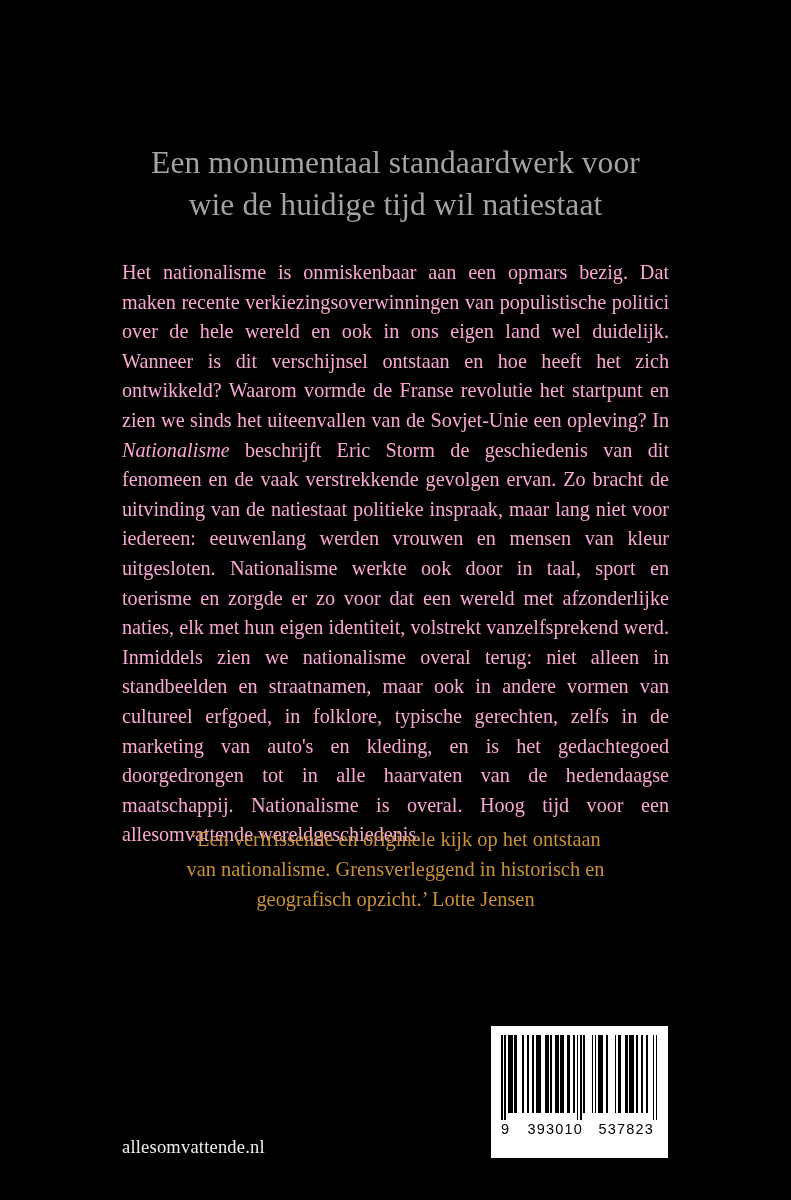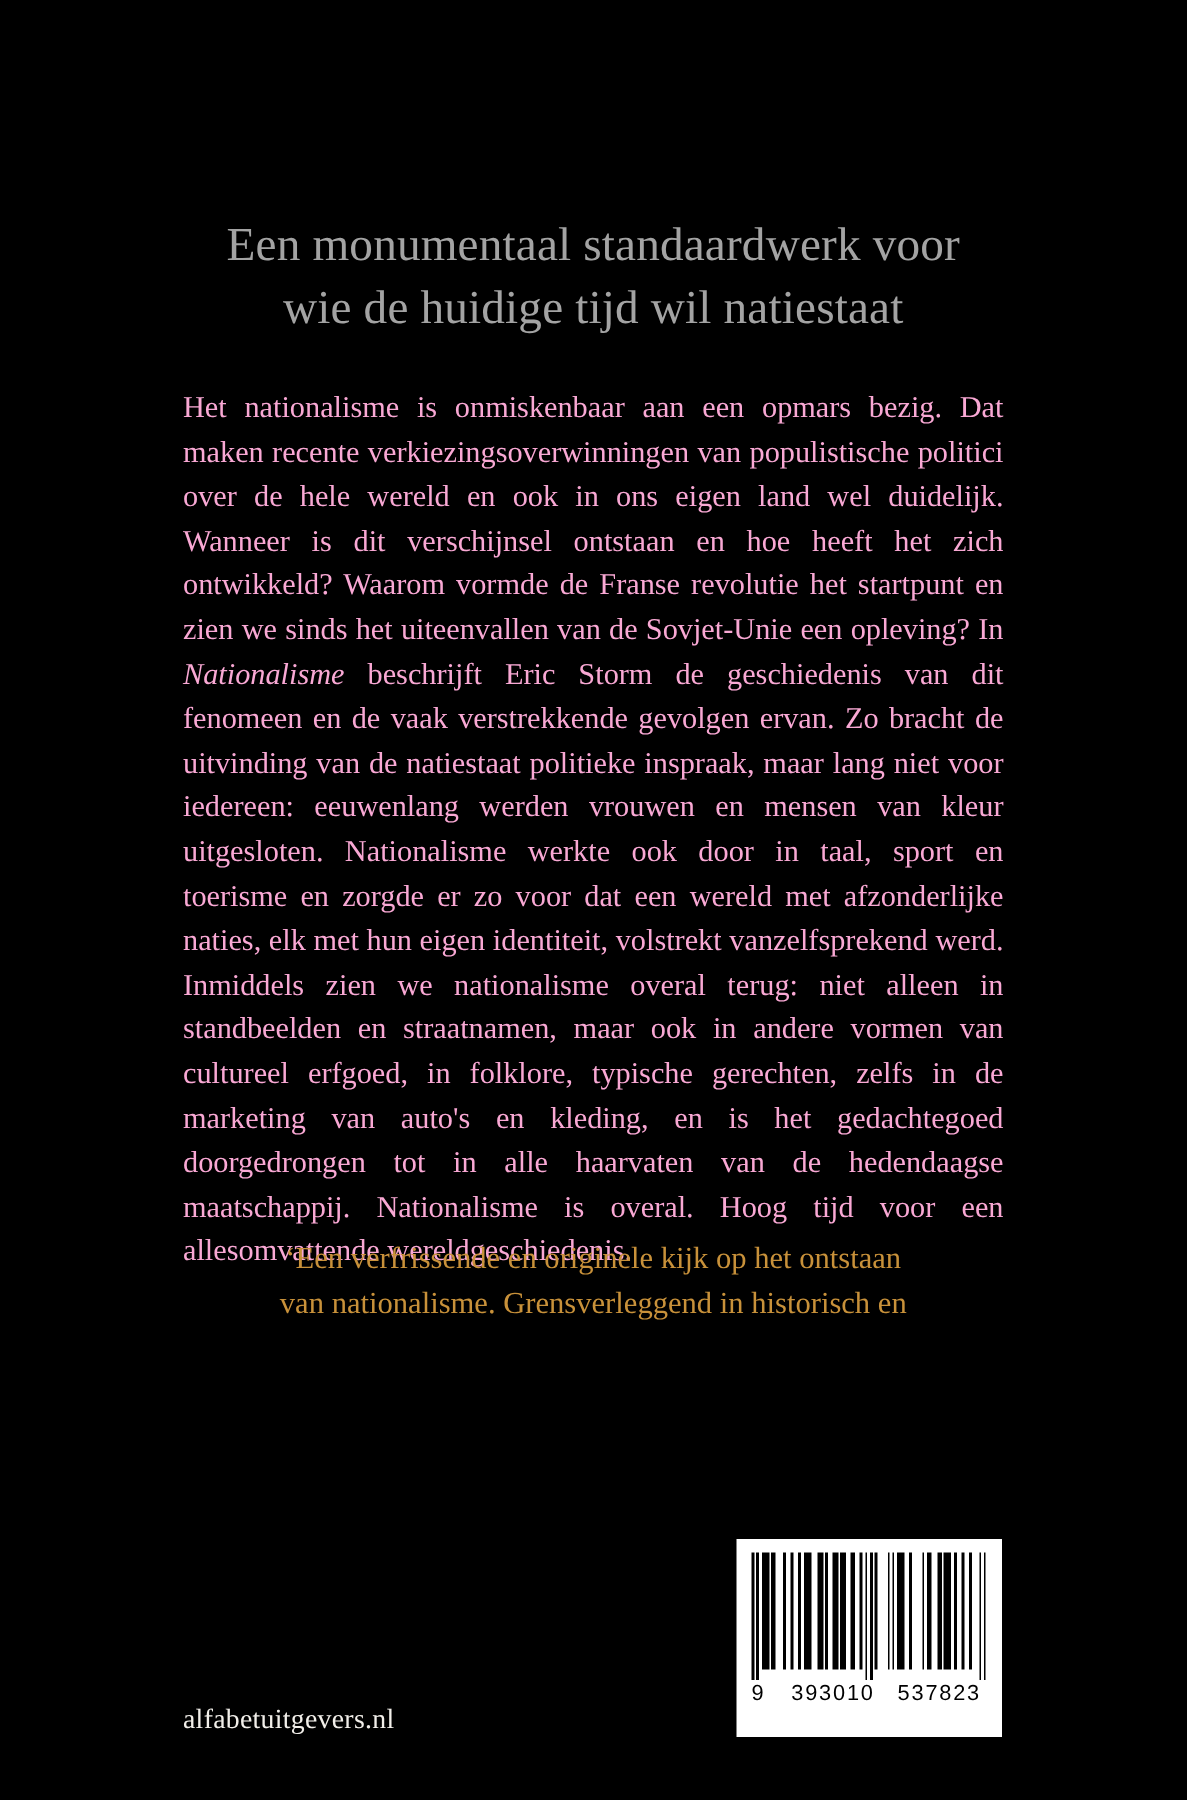--- a/index.html
+++ b/index.html
@@ -134,23 +134,24 @@
   <div class="headline">
     <span class="hl-line">Een monumentaal standaardwerk voor</span>
     <span class="hl-line">wie de huidige tijd wil natiestaat</span>
   </div>
 
   <div class="blurb"><span>Het nationalisme is onmiskenbaar aan een opmars bezig. Dat maken recente verkiezingsoverwinningen van populistische politici over de hele wereld en ook in ons eigen land wel duidelijk. Wanneer is dit verschijnsel ontstaan en hoe heeft het zich ontwikkeld? Waarom vormde de Franse revolutie het startpunt en zien we sinds het uiteenvallen van de Sovjet-Unie een opleving? In </span><em>Nationalisme</em><span> beschrijft Eric Storm de geschiedenis van dit fenomeen en de vaak verstrekkende gevolgen ervan. Zo bracht de uitvinding van de natiestaat politieke inspraak, maar lang niet voor iedereen: eeuwenlang werden vrouwen en mensen van kleur uitgesloten. Nationalisme werkte ook door in taal, sport en toerisme en zorgde er zo voor dat een wereld met afzonderlijke naties, elk met hun eigen identiteit, volstrekt vanzelfsprekend werd. Inmiddels zien we nationalisme overal terug: niet alleen in standbeelden en straatnamen, maar ook in andere vormen van cultureel erfgoed, in folklore, typische gerechten, zelfs in de marketing van auto's en kleding, en is het gedachtegoed doorgedrongen tot in alle haarvaten van de hedendaagse maatschappij. Nationalisme is overal. Hoog tijd voor een allesomvattende wereldgeschiedenis.</span></div>
 
   <div class="pullquote">
     <span class="pq-line">‘Een verfrissende en originele kijk op het ontstaan</span>
     <span class="pq-line">van nationalisme. Grensverleggend in historisch en</span>
+    <span class="pq-line">geografisch opzicht.’ Lotte Jensen</span>
   </div>
 
-  <div class="publisher">alfabetuitgevers.nl</div>
+  <div class="publisher">allesomvattende.nl</div>
 
   <div class="barcode-box">
     <div class="barcode-bars">
         <span class="bar guard" style="width: 1.65263px;"></span>
         <span style="width: 1.65263px; background: transparent; height: 1px;"></span>
         <span class="bar guard" style="width: 1.65263px;"></span>
         <span style="width: 1.65263px; background: transparent; height: 1px;"></span>
         <span class="bar" style="width: 4.95789px;"></span>
         <span style="width: 1.65263px; background: transparent; height: 1px;"></span>
         <span class="bar" style="width: 3.30526px;"></span>

